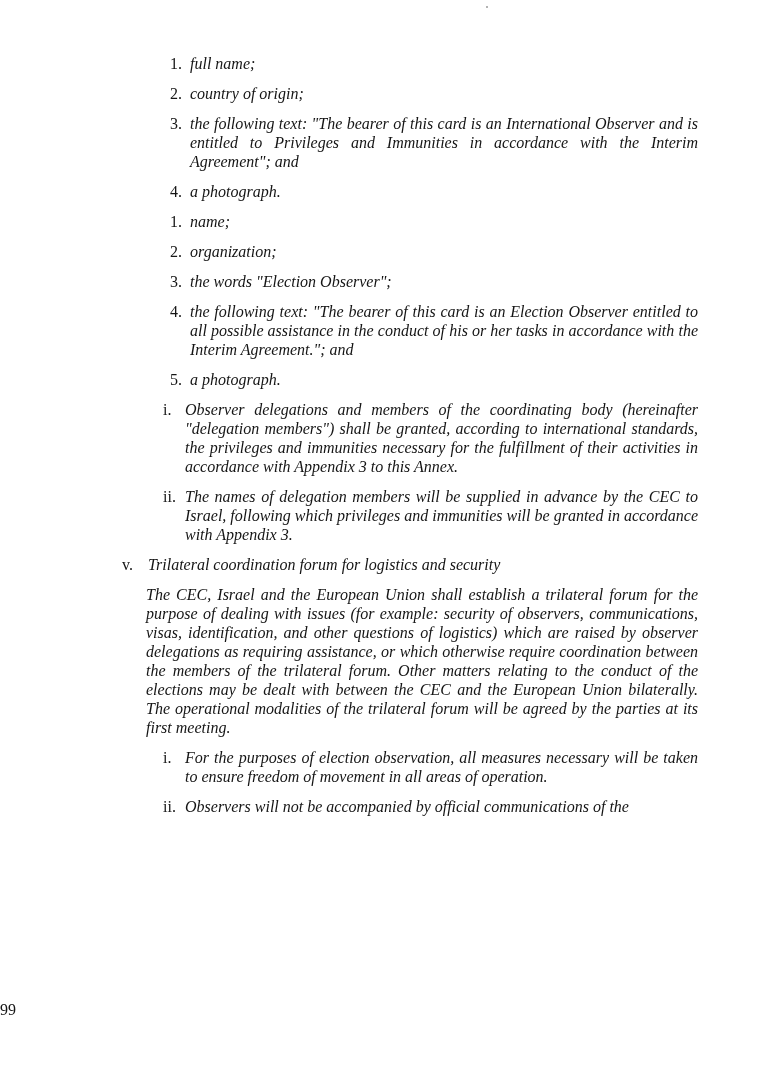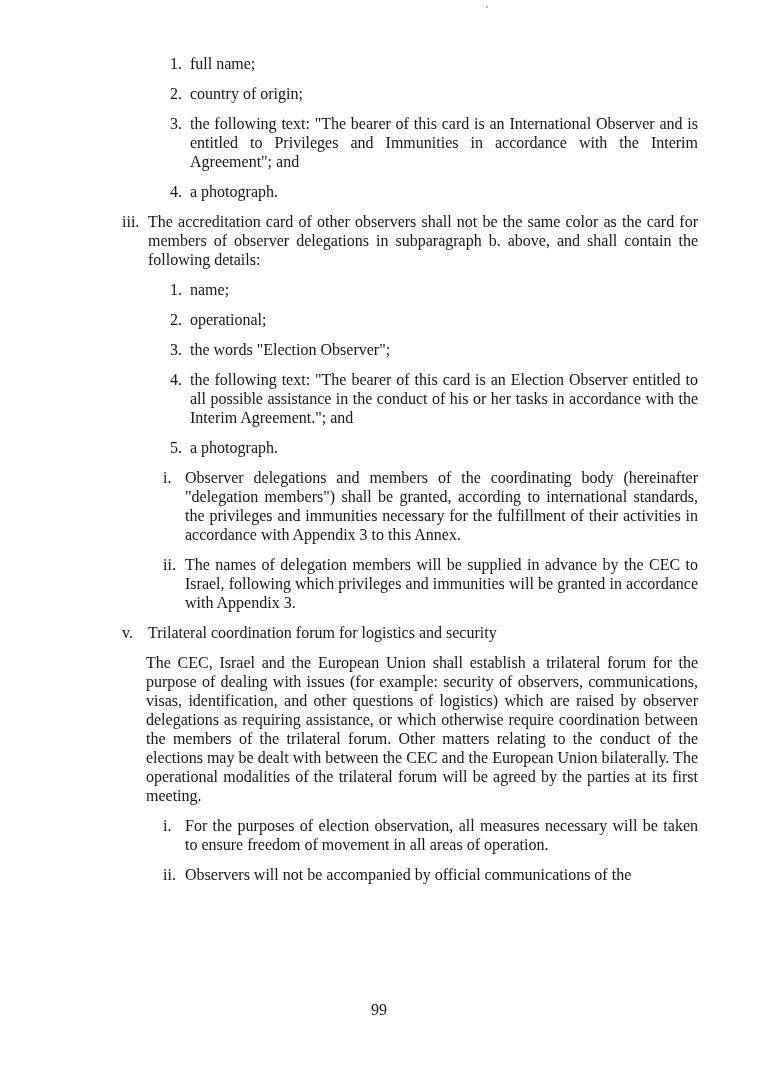--- a/index.html
+++ b/index.html
@@ -8,31 +8,31 @@
     font-family:"Liberation Serif","DejaVu Serif",serif;
     color:#151515;
     -webkit-font-smoothing:antialiased;
   }
   .page{position:relative;width:758px;height:1078px;background:#ffffff;overflow:hidden;}
   .speck{position:absolute;left:486px;top:6px;width:2px;height:2px;background:#9a9a9a;border-radius:50%;}
   .content{position:absolute;left:122px;top:54px;width:576px;font-size:16px;line-height:19px;}
   .block{display:flex;margin:0 0 11px 0;}
   .block:last-child{margin-bottom:0;}
   .marker{flex:0 0 auto;white-space:nowrap;}
-  .text{flex:1 1 auto;text-align:justify;}
+  .text{flex:1 1 auto;text-align:justify;font-style:italic;}
   
   .roman .marker{width:26px;}
   .num{margin-left:48px;}
   .num .marker{width:20px;}
   .subroman{margin-left:41px;}
   .subroman .marker{width:22px;}
   .para{margin-left:24px;}
   .pageno{
     position:absolute;left:0;top:1000px;width:758px;
-    text-align:center;font-size:16px;line-height:19px;
+    font-size:16px;line-height:19px;
   }
 </style>
 </head>
 <body>
 
 <div class="page">
   <span class="speck"></span>
 
   <div class="content">
 
@@ -49,33 +49,29 @@
     <div class="block num">
       <span class="marker">3.</span>
       <span class="text">the following text: "The bearer of this card is an International Observer and is entitled to Privileges and Immunities in accordance with the Interim Agreement"; and</span>
     </div>
 
     <div class="block num">
       <span class="marker">4.</span>
       <span class="text">a photograph.</span>
     </div>
 
-    <div class="block roman">
-      <span class="marker">iii.</span>
-      <span class="text">The accreditation card of other observers shall not be the same color as the card for members of observer delegations in subparagraph b. above, and shall contain the following details:</span>
-    </div>
 
     <div class="block num">
       <span class="marker">1.</span>
       <span class="text">name;</span>
     </div>
 
     <div class="block num">
       <span class="marker">2.</span>
-      <span class="text">operational;</span>
+      <span class="text">organization;</span>
     </div>
 
     <div class="block num">
       <span class="marker">3.</span>
       <span class="text">the words "Election Observer";</span>
     </div>
 
     <div class="block num">
       <span class="marker">4.</span>
       <span class="text">the following text: "The bearer of this card is an Election Observer entitled to all possible assistance in the conduct of his or her tasks in accordance with the Interim Agreement."; and</span>

